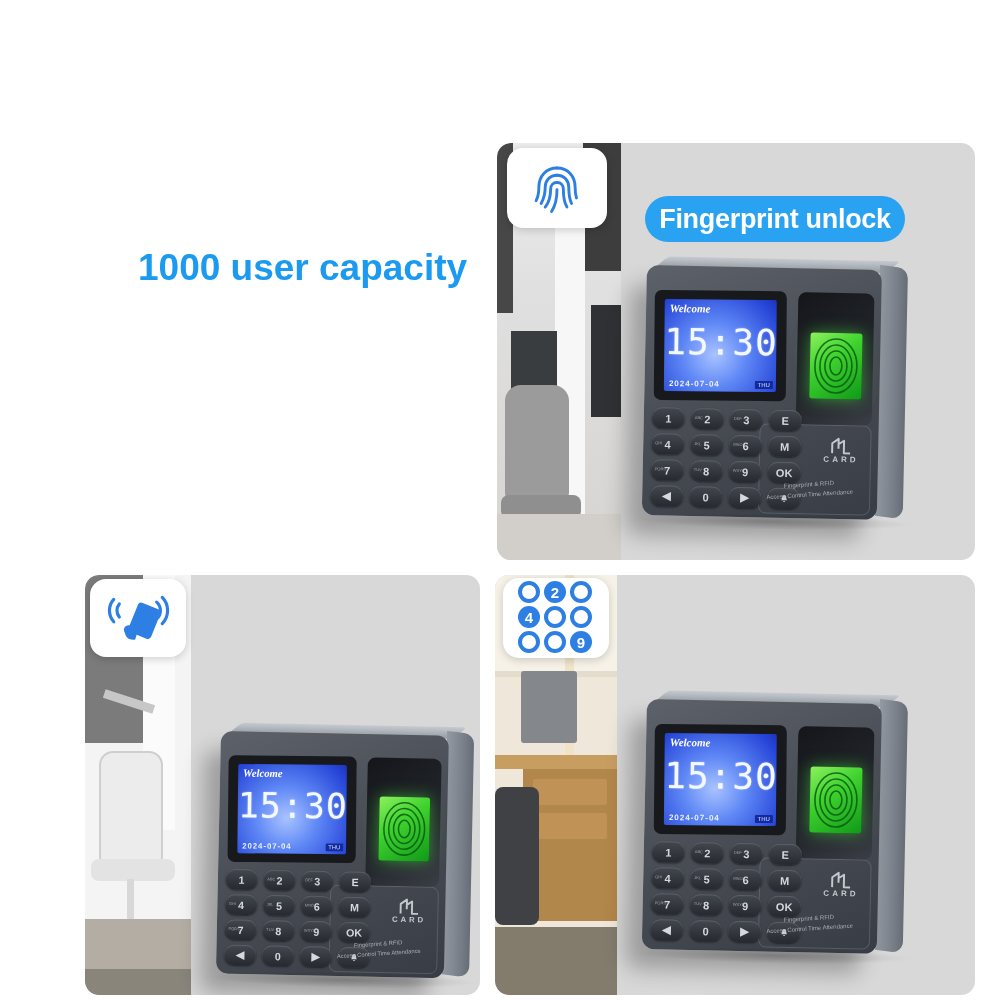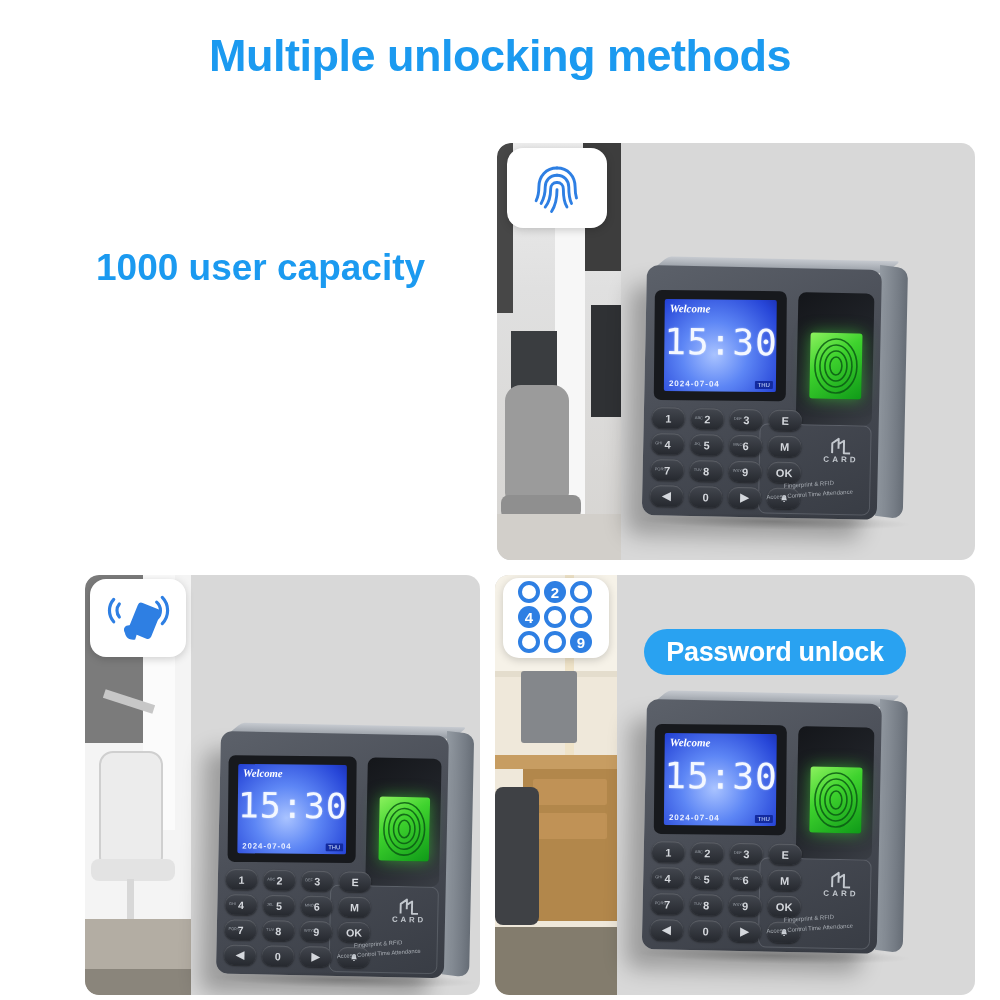--- a/index.html
+++ b/index.html
@@ -4,21 +4,21 @@
 <style>
   html,body{margin:0;padding:0;background:#fff;}
   .canvas{position:relative;width:1000px;height:1000px;margin:0 auto;background:#ffffff;
           font-family:"Liberation Sans",sans-serif;overflow:hidden;}
 
   
   .title{position:absolute;top:30px;left:0;width:100%;text-align:center;
          font-size:45px;font-weight:bold;letter-spacing:-0.5px;color:#1b9af0;}
   .features{position:absolute;left:96px;top:242px;width:420px;color:#1b9af0;
             font-size:37px;font-weight:bold;line-height:1.38;}
-  .features .f1{margin-bottom:16px;}
+  .features .f1{margin-bottom:16px;margin-left:42px;}
 
   
   .panel{position:absolute;background:#d8d8d8;border-radius:14px;overflow:hidden;}
   .panel-tr{left:497px;top:143px;width:478px;height:417px;}
   .panel-bl{left:85px;top:575px;width:395px;height:420px;}
   .panel-br{left:495px;top:575px;width:480px;height:420px;}
 
   
   .strip{position:absolute;top:0;left:0;bottom:0;overflow:hidden;border-radius:14px 0 0 14px;}
   .strip div{position:absolute;}
@@ -125,21 +125,20 @@
   .taglines{position:absolute;left:102px;top:212px;width:130px;transform:rotate(-5deg);
             text-align:center;color:#a9aeb5;font-size:6px;line-height:1.6;}
   .device::after{content:"";position:absolute;left:-6px;top:246px;width:276px;height:16px;
                  background:radial-gradient(ellipse,rgba(0,0,0,0.22),transparent 70%);}
 </style>
 </head>
 <body>
 
 <div class="canvas">
 
-  <div class="title">Multiple unlocking methods</div>
 
   <div class="features">
     <div class="f1">1000 user capacity</div>
   </div>
 
   <div class="panel panel-tr">
     <div class="strip">
       <div class="tr-m1"></div>
         <div class="tr-m2"></div>
         <div class="tr-pillar"></div>
@@ -157,20 +156,21 @@
           <path d="M32 10 c-12 0 -20 9 -20 21 0 6 -1 11 -3 15"></path>
           <path d="M32 10 c12 0 20 9 20 21 0 5 0.5 9 1.5 12"></path>
           <path d="M32 18 c-8 0 -13 6 -13 13 0 7 -1.5 13 -4.5 18"></path>
           <path d="M32 18 c8 0 13 6 13 13 0 8 1 14 3 18"></path>
           <path d="M32 26 c-4.5 0 -7 3 -7 7 0 8 -2 15 -6 20"></path>
           <path d="M32 26 c4.5 0 7 3 7 7 0 9 1.5 16 4 20"></path>
           <path d="M32 34 c0 10 -2 18 -6 24"></path>
         </g>
       </svg>
     </div>
+    <div class="pill">Fingerprint unlock</div>
     <div class="device">
         <div class="dev-top"></div>
         <div class="dev-side"></div>
         <div class="dev-front">
           <div class="seam"></div>
           <div class="lcd-bezel">
             <div class="lcd">
               <div class="lcd-greeting">Welcome</div>
               <div class="lcd-time">15:30</div>
               <div class="lcd-date">2024-07-04</div>
@@ -405,21 +405,20 @@
           <div class="pw-dot filled">2</div>
           <div class="pw-dot"></div>
           <div class="pw-dot filled">4</div>
           <div class="pw-dot"></div>
           <div class="pw-dot"></div>
           <div class="pw-dot"></div>
           <div class="pw-dot"></div>
           <div class="pw-dot filled">9</div>
         </div>
     </div>
-    <div class="pill">Password unlock</div>
     <div class="device">
         <div class="dev-top"></div>
         <div class="dev-side"></div>
         <div class="dev-front">
           <div class="seam"></div>
           <div class="lcd-bezel">
             <div class="lcd">
               <div class="lcd-greeting">Welcome</div>
               <div class="lcd-time">15:30</div>
               <div class="lcd-date">2024-07-04</div>

